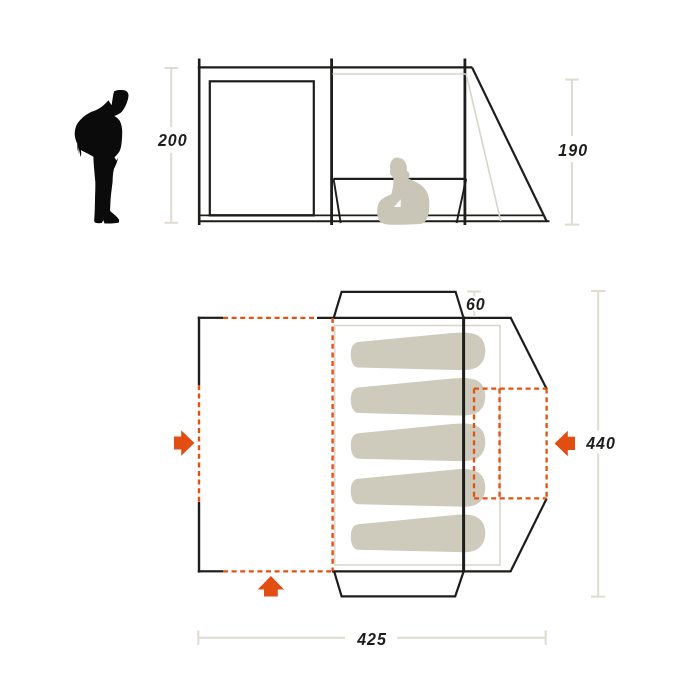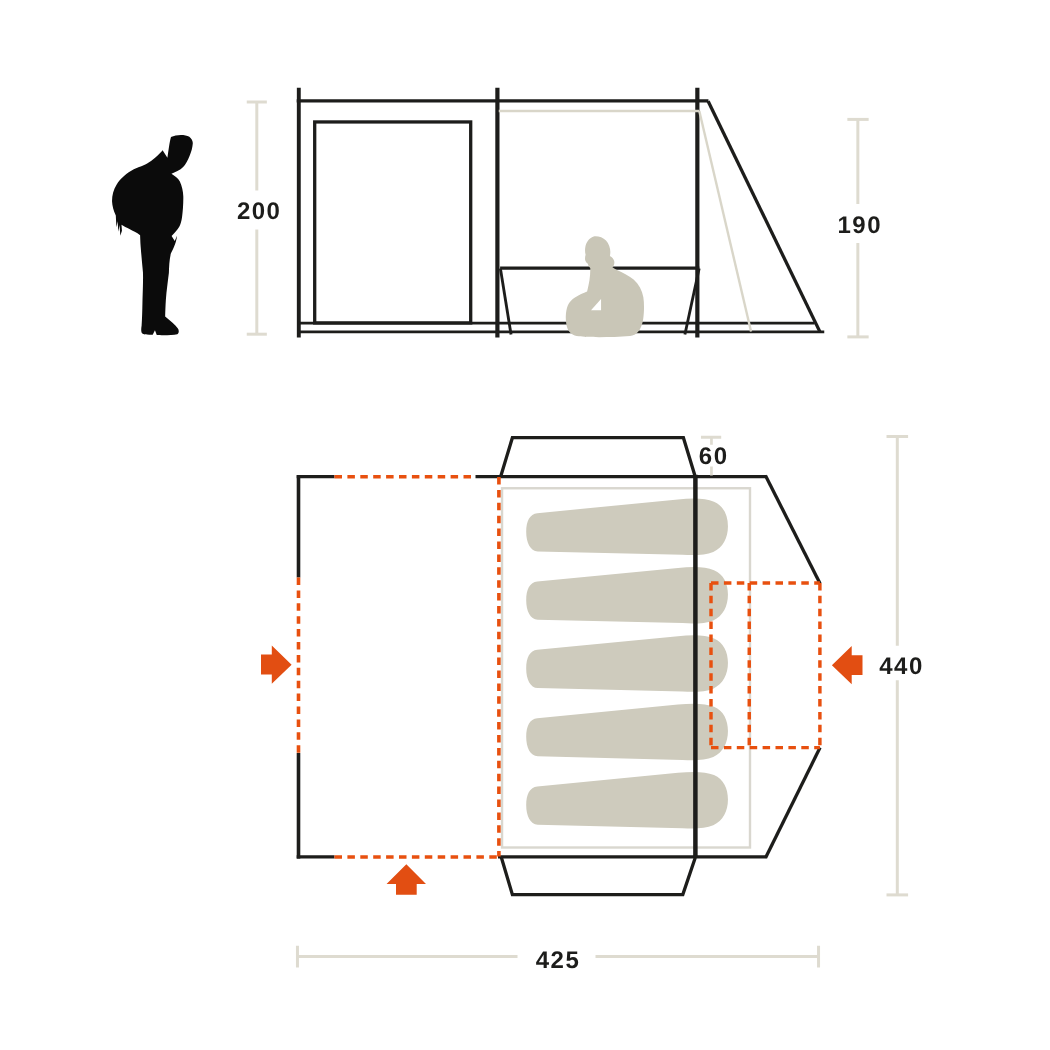--- a/index.html
+++ b/index.html
@@ -1,16 +1,16 @@
 <!DOCTYPE html>
 <html><head>
 <meta charset="utf-8">
 <style>
   html,body{margin:0;padding:0;background:#ffffff;}
-  .wrap{width:578px;height:700px;position:relative;}
+  .wrap{width:578px;height:700px;position:relative;font-style:italic;}
   text{letter-spacing:1px;font-family:"Liberation Sans",sans-serif;font-weight:bold;fill:#1d1d1b;}
 </style>
 </head>
 <body>
 <div class="wrap">
 <svg width="700" height="700" viewBox="0 0 700 700" xmlns="http://www.w3.org/2000/svg">
   <rect x="0" y="0" width="700" height="700" fill="#ffffff"></rect>
 
   <g>
     <line x1="164.5" y1="68" x2="177.9" y2="68" stroke="#dedbd0" stroke-width="2"></line>

